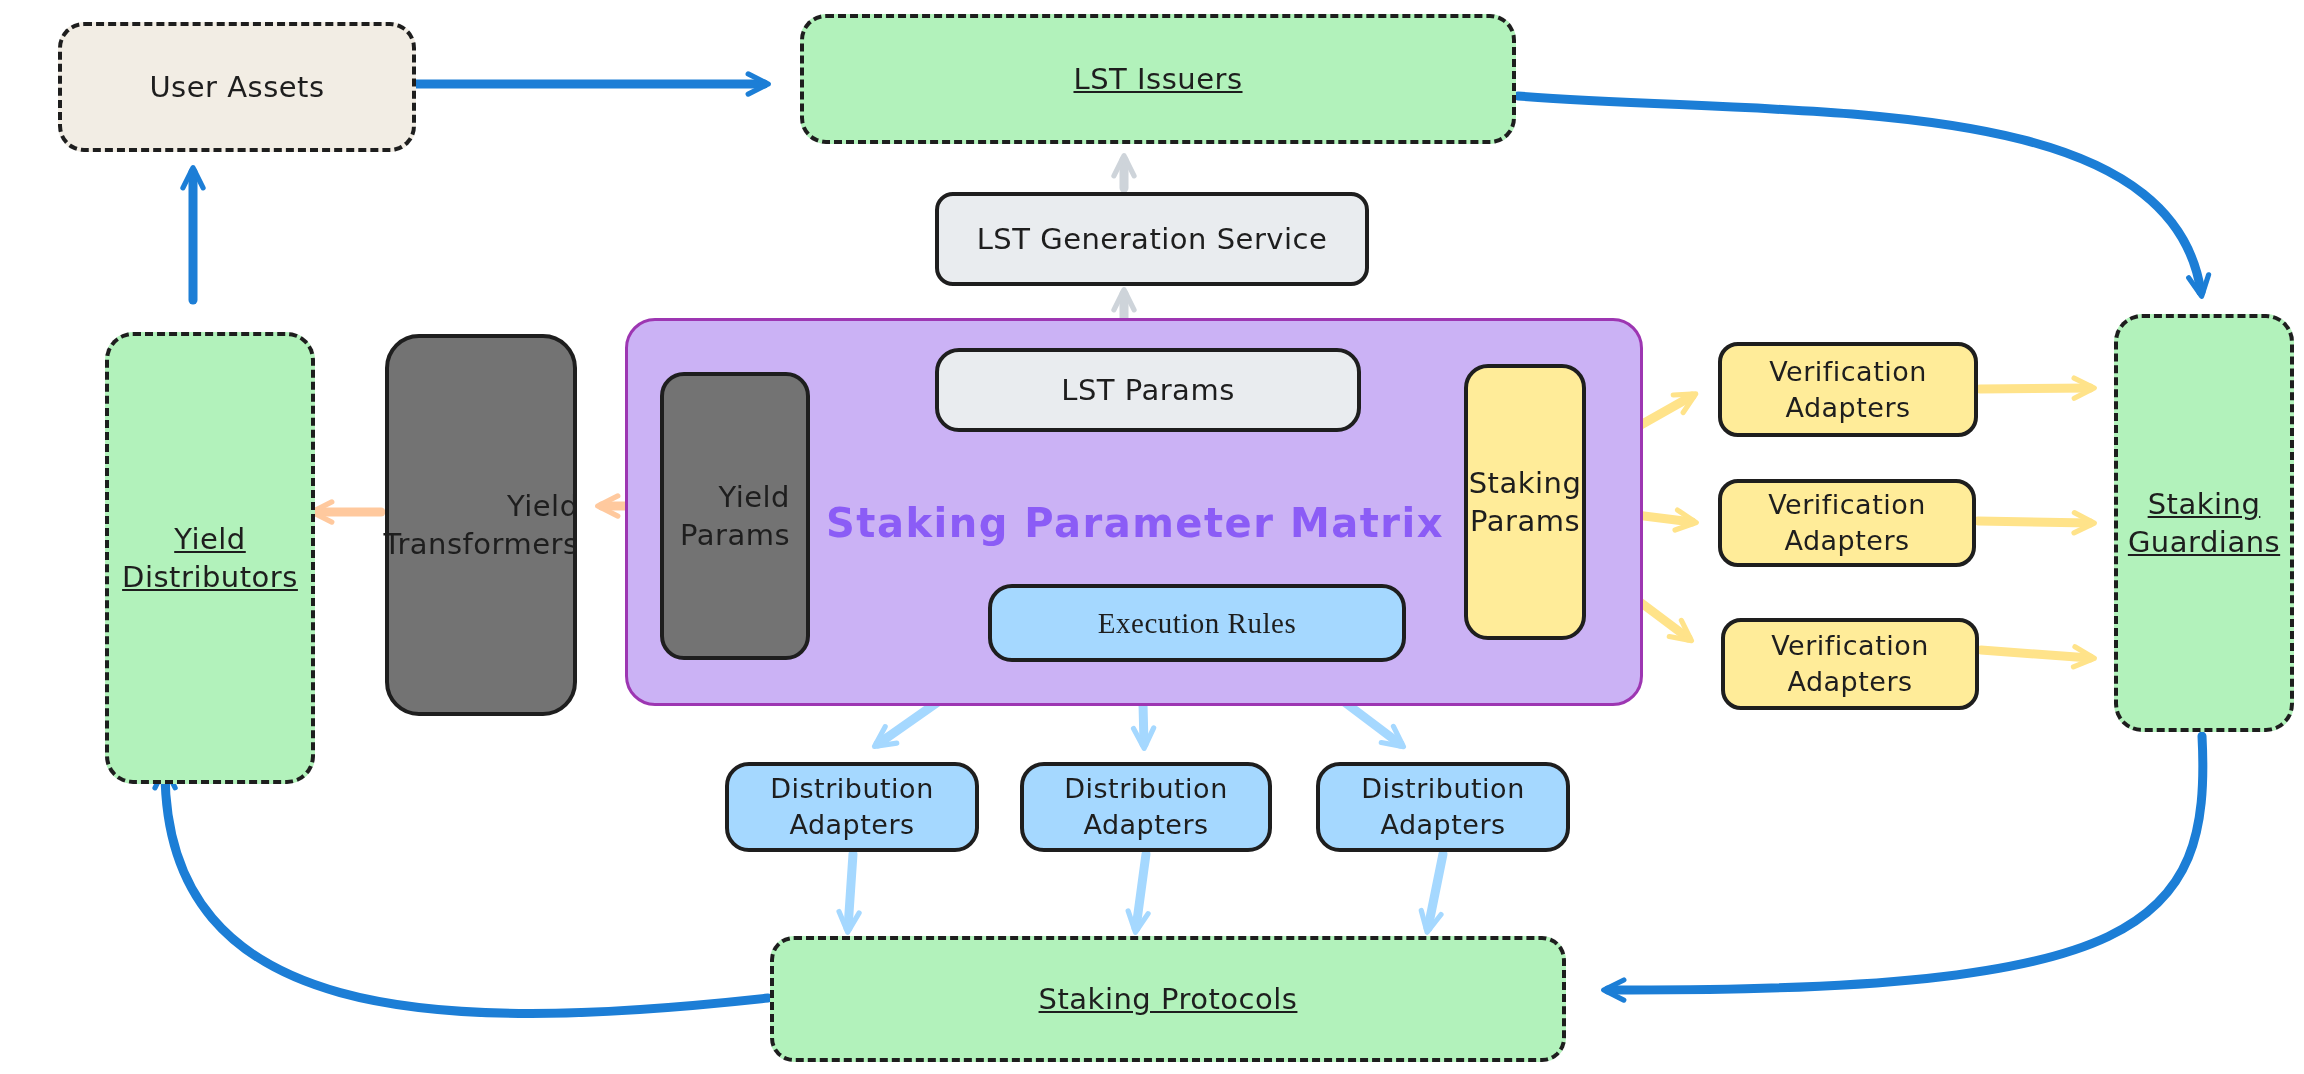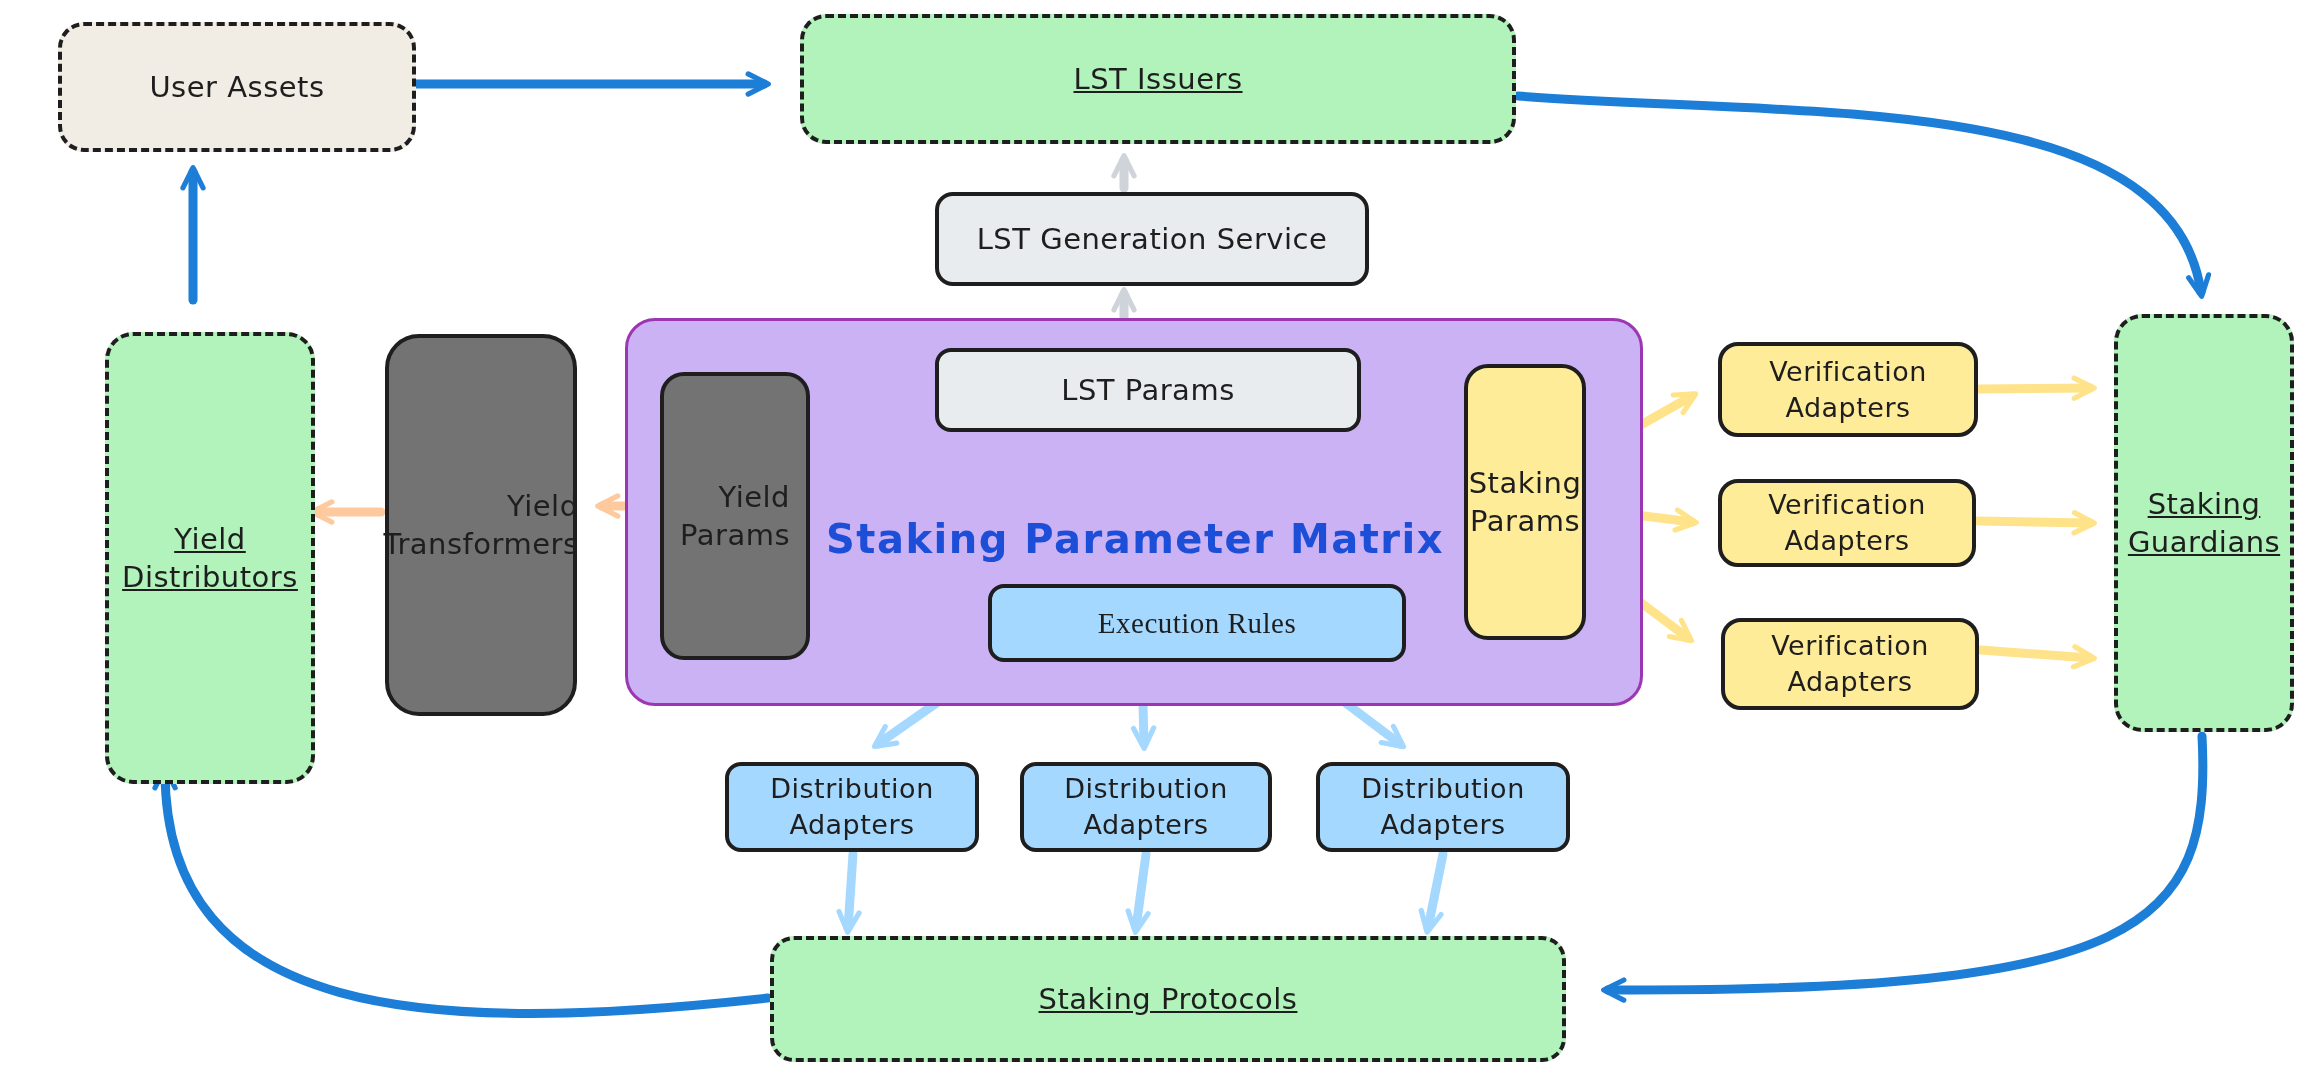--- a/index.html
+++ b/index.html
@@ -13,23 +13,23 @@
   .dashed{border:4.5px dashed #1e1e1e;}
   .solid{border:4.5px solid #1e1e1e;}
   .beige{background:#f2ede4;margin-left:28px;}
   .green{background:#b2f2bb;text-decoration:underline;}
   .gray{background:#e9ecef;}
   .orange{background:#737373;text-align:right;}
   .yellow{background:#ffec99;}
   .lblue{background:#a5d8ff;}
   .container{position:absolute;box-sizing:border-box;background:#cbb2f5;
              border:3.5px solid #9d36b2;border-radius:30px;}
-  .matrix-title{position:absolute;left:645px;top:516px;width:980px;text-align:center;
-                font-size:40px;font-weight:600;letter-spacing:1.5px;color:#1d4ed8;}
-  .r16{border-radius:16px}.r18{border-radius:18px}.r20{border-radius:20px}
+  .matrix-title{position:absolute;left:645px;top:500px;width:980px;text-align:center;
+                font-size:40px;font-weight:600;letter-spacing:1.5px;color:#8b5cf6;}
+  .r16{border-radius:24px}.r18{border-radius:18px}.r20{border-radius:20px}
   .r24{border-radius:24px}.r26{border-radius:26px}.r28{border-radius:28px}.r34{border-radius:34px}
 </style>
 </head>
 <body>
 
 <div id="canvas">
 
   <svg class="edges" viewBox="0 0 2304 1074">
     <defs>
       <marker id="ah-blue" viewBox="0 0 10 10" refX="7" refY="5" markerWidth="3.2" markerHeight="3.2" orient="auto" markerUnits="strokeWidth">

